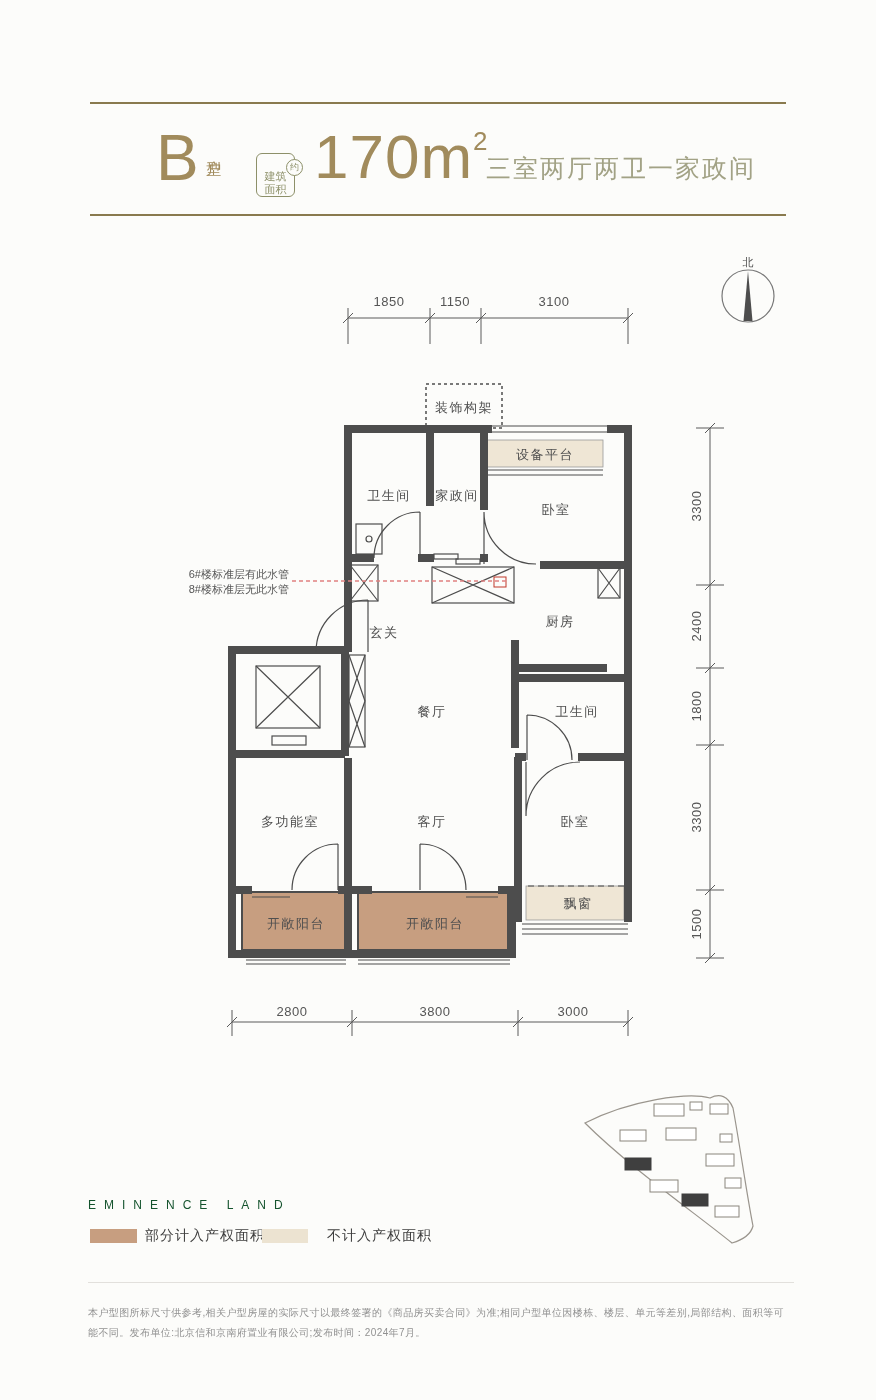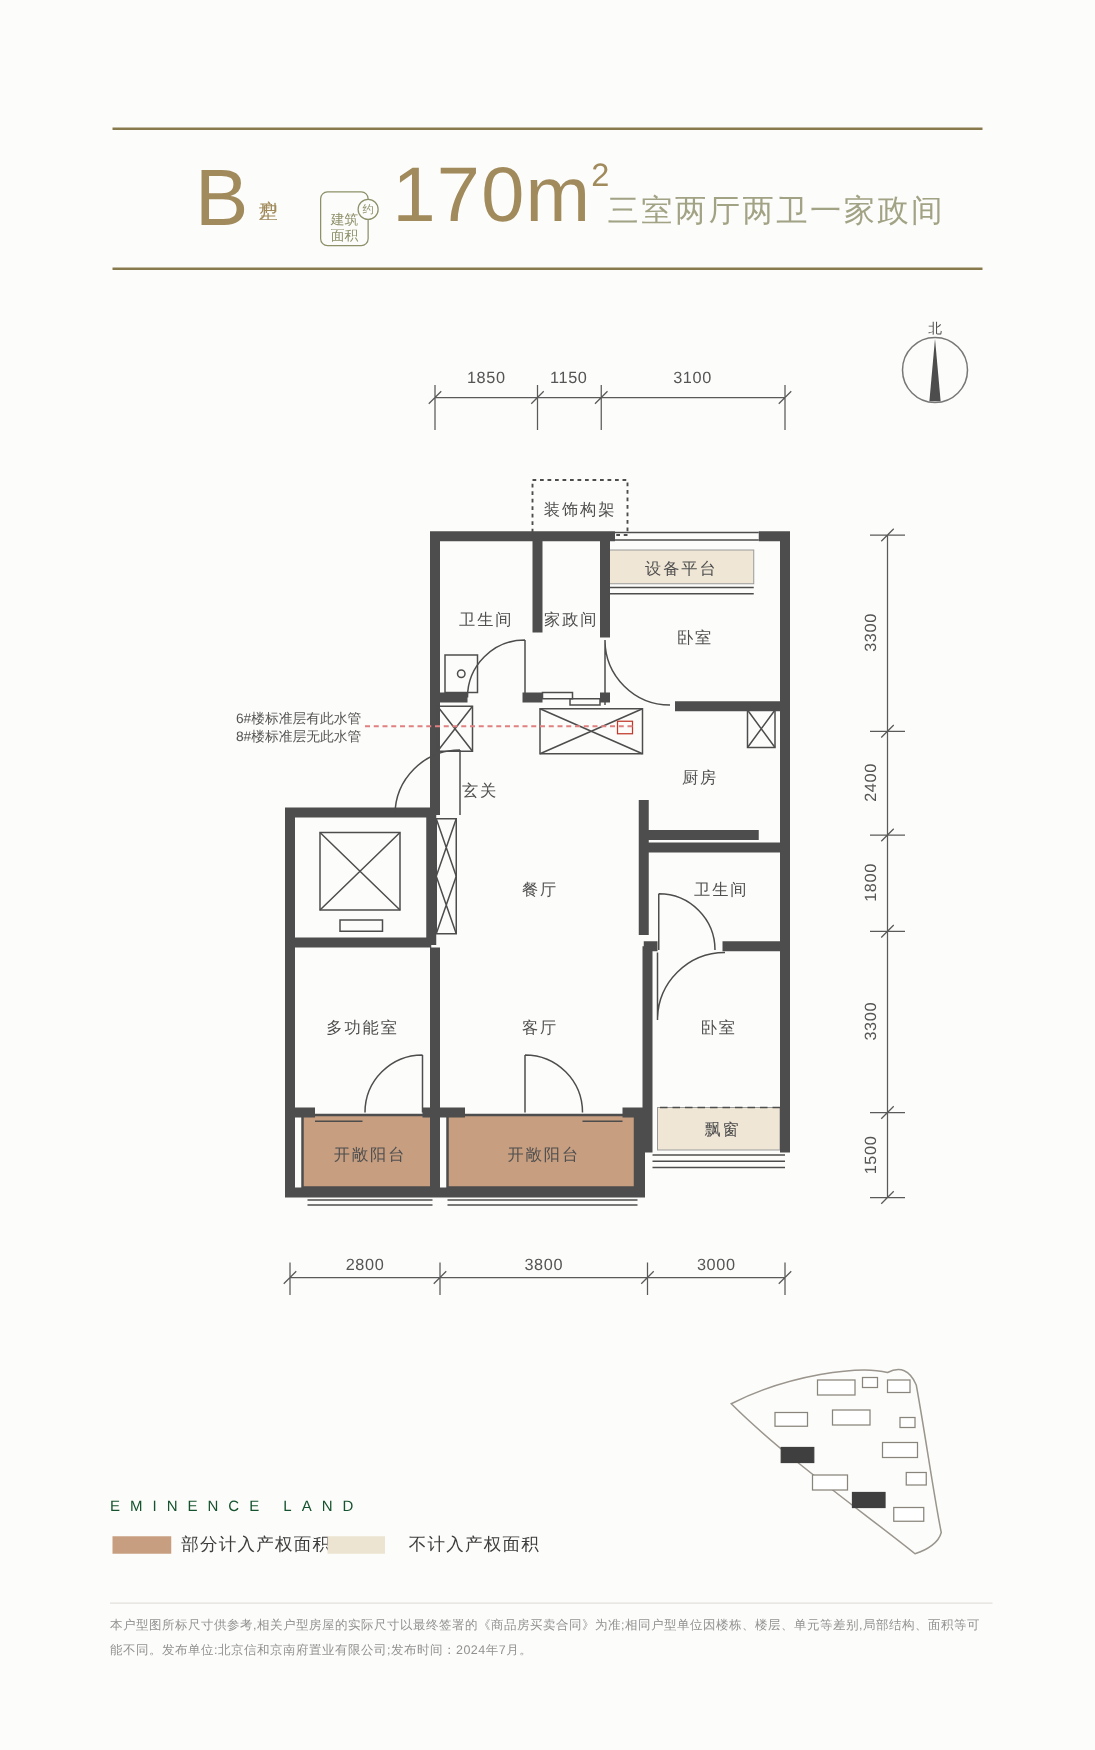--- a/index.html
+++ b/index.html
@@ -33,21 +33,21 @@
   .fill-warm{fill:#c79e80; stroke:#4d4d4d; stroke-width:2;}
   .fill-beige{fill:#efe6d5; stroke:#9a9a9a; stroke-width:0.8;}
   
   .brand{position:absolute; left:88px; top:1198px; font-size:12px; letter-spacing:8px; color:#14532d;}
   .legend-swatch{position:absolute; top:1229px; height:14px;}
   .sw1{left:90px; width:47px; background:#c79e80;}
   .sw2{left:262px; width:46px; background:#ece3d1;}
   .legend-label{position:absolute; top:1227px; font-size:14px; color:#3d3d3d; letter-spacing:1px;}
   .ll1{left:145px;} .ll2{left:315px;margin-left:12px;}
   .disclaimer{position:absolute; left:88px; top:1282px; width:706px; font-size:10px;
-    color:#919191; line-height:1.95; letter-spacing:0.4px; border-top:1px solid #e2e0dc; padding-top:8px;}
+    color:#919191; line-height:1.95; letter-spacing:0.4px; border-top:1px solid #e2e0dc; padding-top:20px;}
   .site-svg{position:absolute; left:570px; top:1078px;}
   .bldg{fill:#ffffff; stroke:#8a857c; stroke-width:1;}
   .bldg-f{fill:#3f3f3f; stroke:#3f3f3f; stroke-width:1;}
 </style>
 </head>
 <body>
 
 <div class="page">
 
   <div class="hr-gold" style="top:102px"></div>

